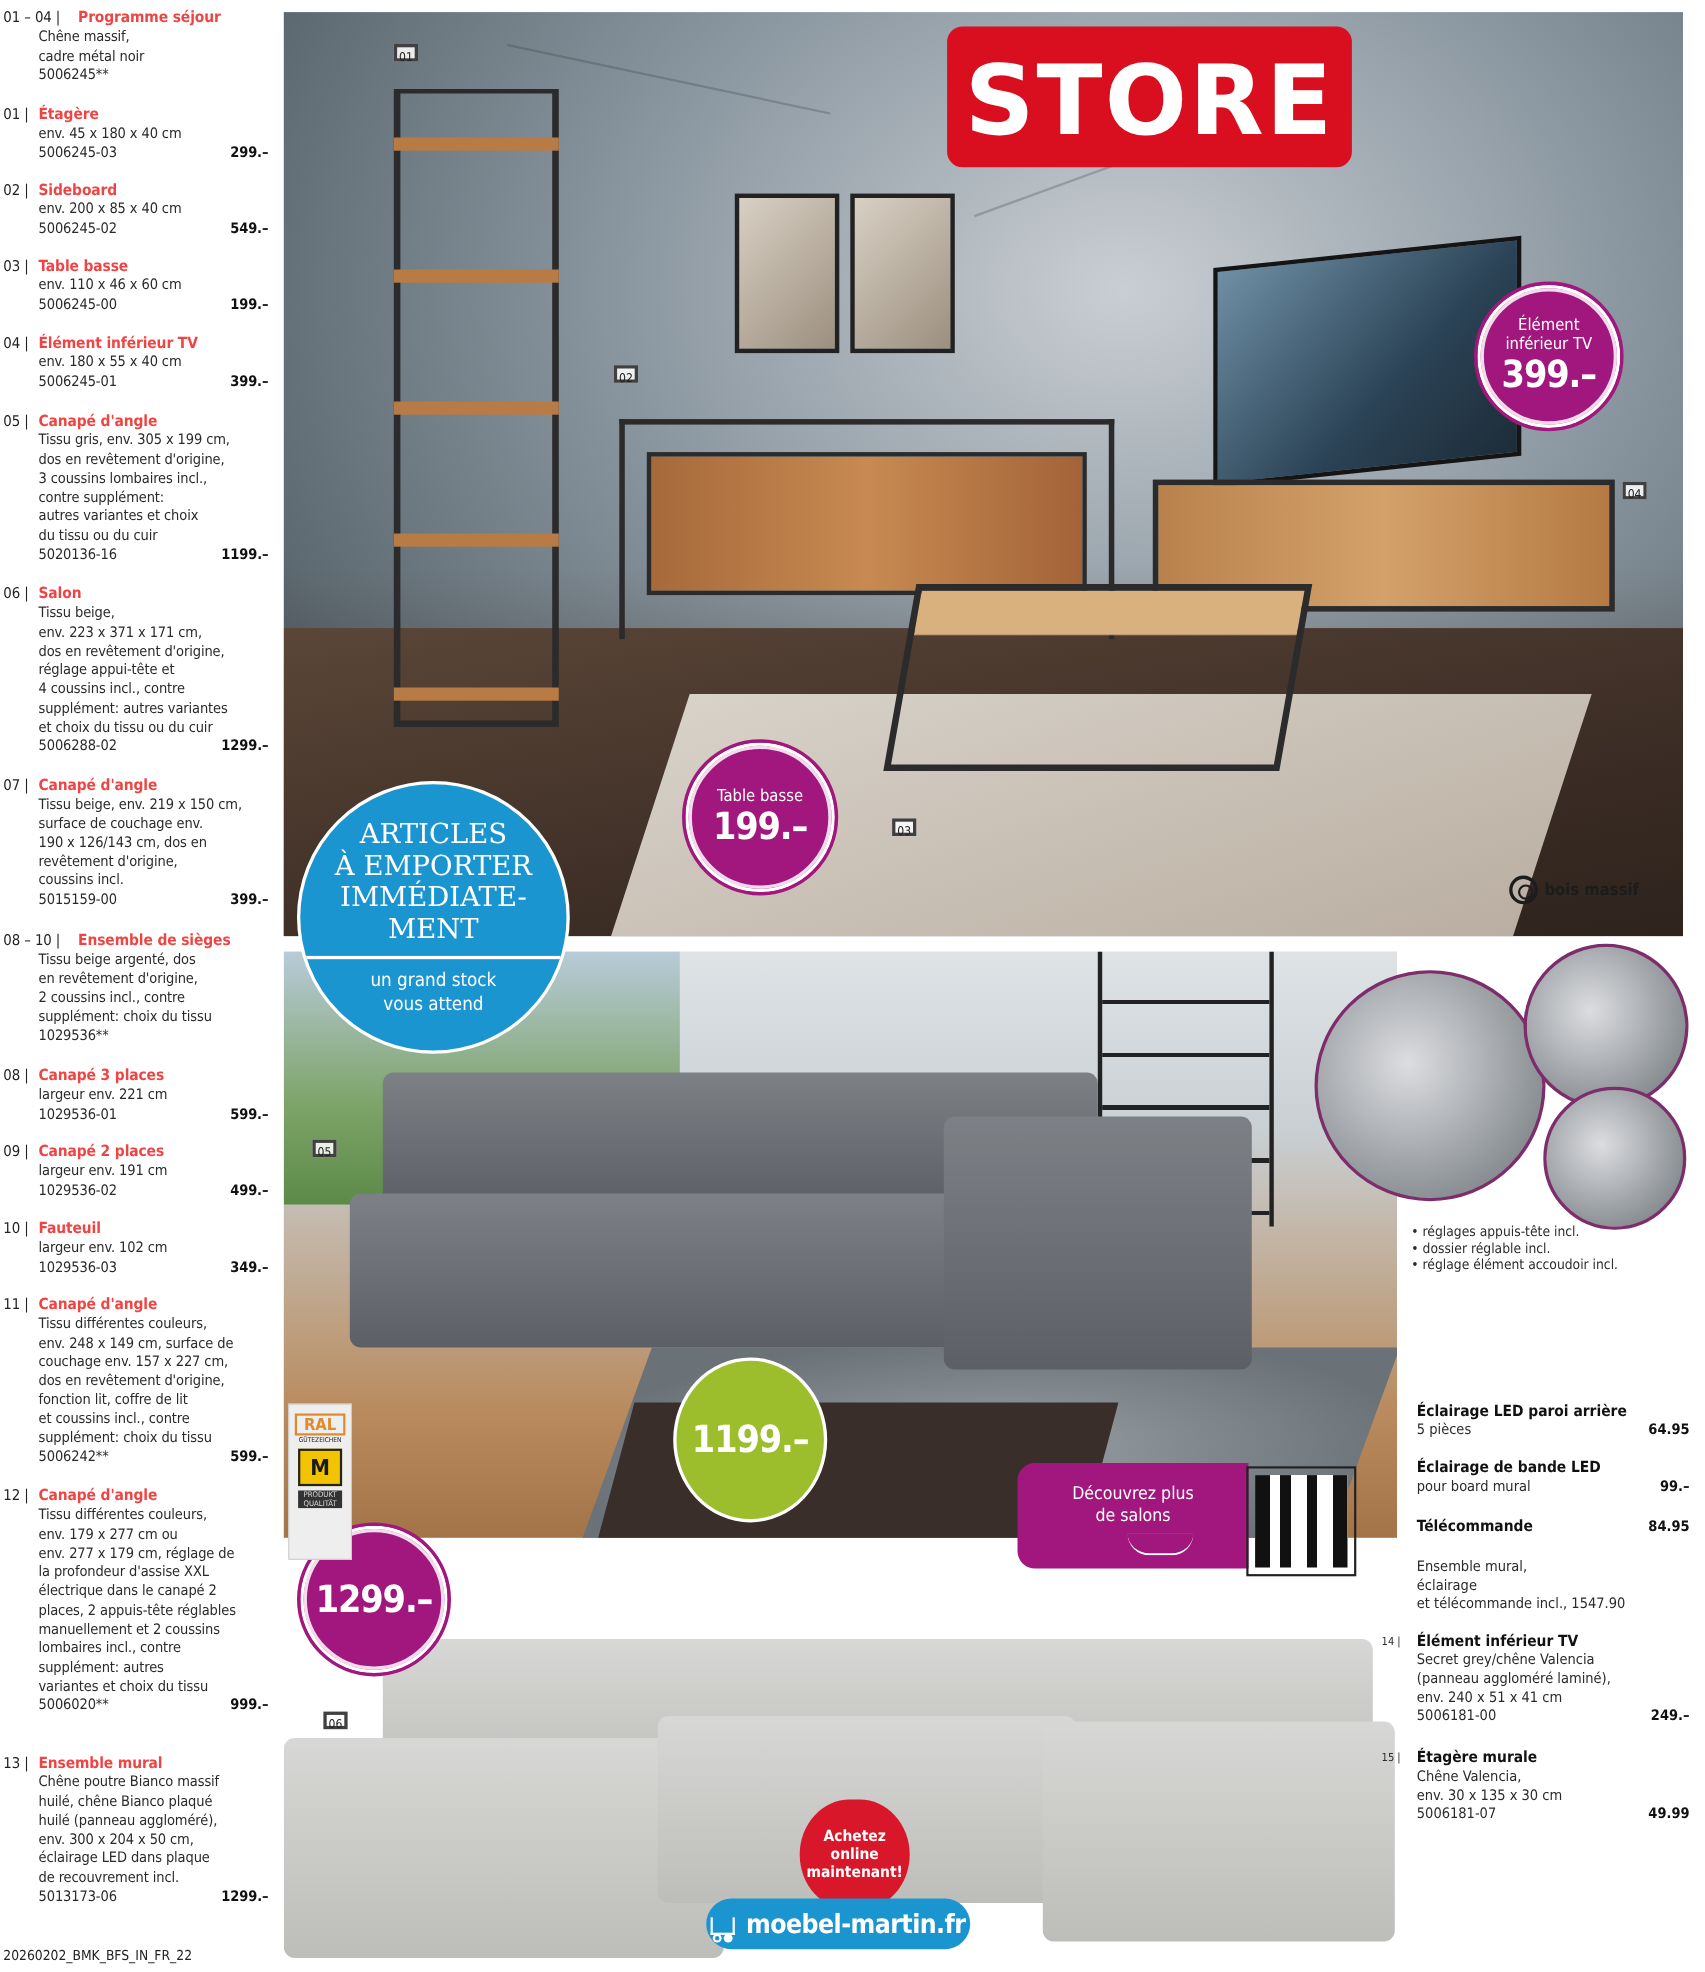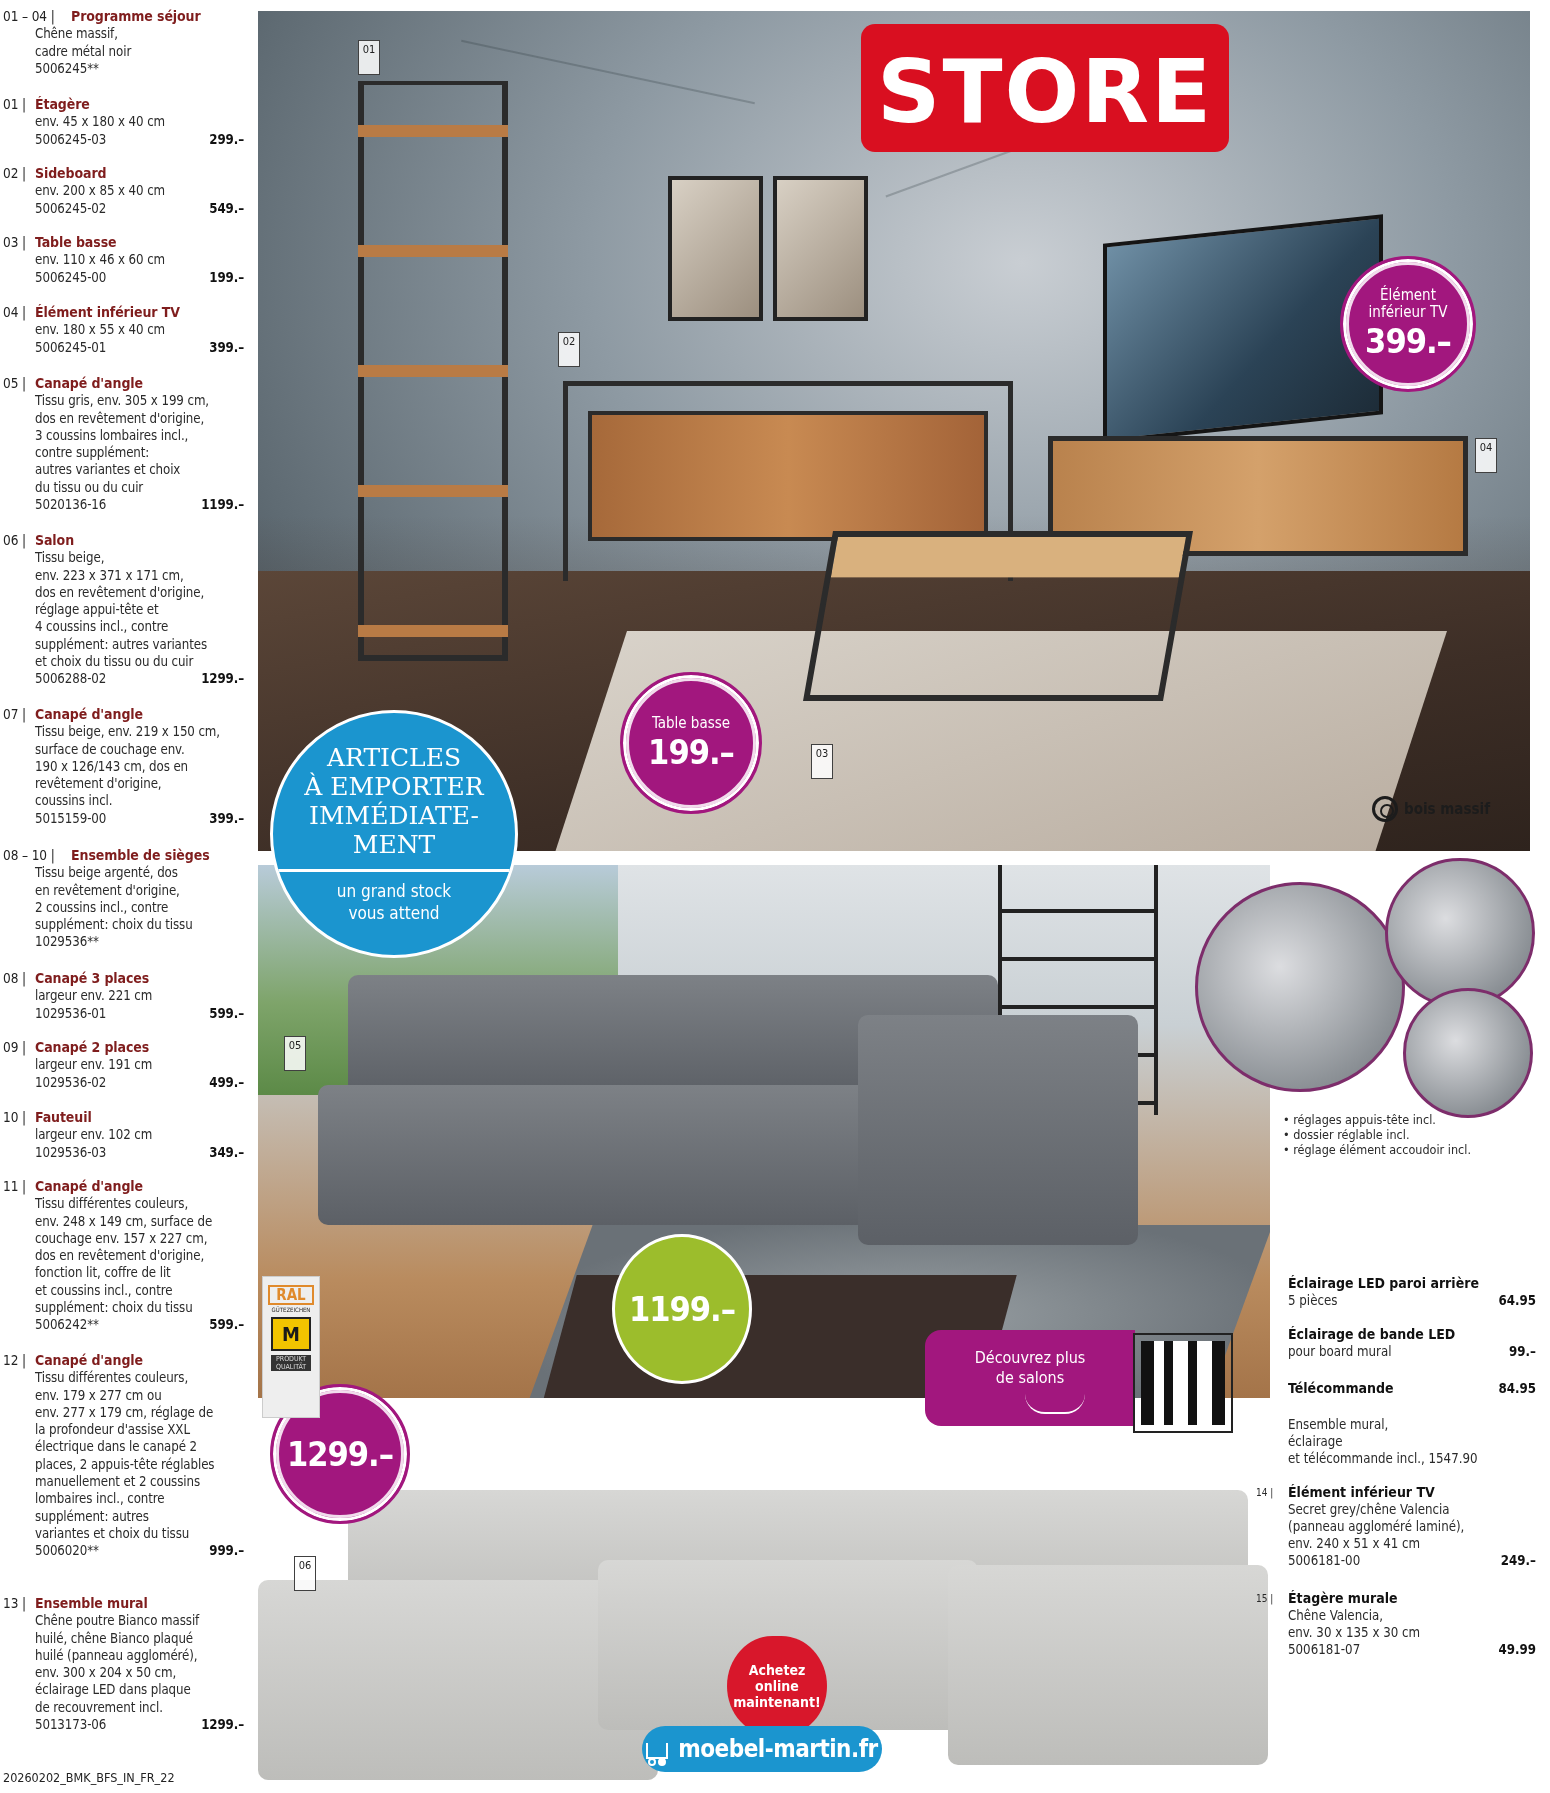--- a/index.html
+++ b/index.html
@@ -3,21 +3,21 @@
 <meta charset="utf-8">
 <style>
   * { box-sizing: border-box; margin: 0; padding: 0; }
   html, body { width: 1550px; height: 1793px; background: #ffffff; overflow: hidden; }
   body { position: relative; font-family: "DejaVu Sans Condensed", "DejaVu Sans", sans-serif; color: #1a1a1a; }
 
   
   .left-col { position: absolute; left: 0; top: 8px; width: 250px; }
   .item { position: absolute; left: 0; width: 248px; font-size: 13.2px; line-height: 17.3px; letter-spacing: -0.1px; }
   .item .num { position: absolute; left: 3px; top: 0; font-size: 13.5px; color: #222; }
-  .item .title { margin-left: 35px; font-weight: bold; font-size: 14px; color: #7f1d1d; }
+  .item .title { margin-left: 35px; font-weight: bold; font-size: 14px; color: #ef4444; }
   .item.group .title { margin-left: 71px; }
   .item .desc { margin-left: 35px; color: #2a2a2a; white-space: pre-line; }
   .item .code-row { margin-left: 35px; display: flex; justify-content: space-between; color: #2a2a2a; }
   .item .price { font-weight: bold; color: #111; padding-right: 4px; }
   .footer-code { position: absolute; left: 3px; top: 1770px; font-size: 12.5px; color: #222; }
 
   
   .photo { position: absolute; overflow: hidden; }
   .photo-top { left: 258px; top: 11px; width: 1272px; height: 840px;
     background:
@@ -63,21 +63,21 @@
   .badge .lbl { font-size: 15px; line-height: 17px; }
   .badge .big { font-weight: bold; font-size: 34px; line-height: 40px; letter-spacing: -1px; }
   .badge.green { background: #9cbd2c; }
   .badge.red { background: #d8172b; border-radius: 50% / 55%; }
 
   .blue-badge { position: absolute; left: 270px; top: 710px; width: 248px; height: 248px; border-radius: 50%; background: #1b95cf; border: 3px solid #fff; color: #fff; text-align: center; overflow: hidden; }
   .blue-badge .b1 { font-family: "DejaVu Serif", serif; font-size: 25px; line-height: 29px; margin-top: 30px; }
   .blue-badge .divider { height: 3px; background: #fff; margin: 10px 0 8px 0; }
   .blue-badge .b2 { font-size: 17px; line-height: 22px; }
 
-  .tag { position: absolute; width: 22px; height: 35px; border: 1px solid #404040; background: rgba(255,255,255,0.85); font-size: 11px; line-height: 17px; text-align: center; color: #222; }
+  .tag { position: absolute; width: 22px; height: 16px; border: 3px solid #404040; background: rgba(255,255,255,0.85); font-size: 11px; line-height: 17px; text-align: center; color: #222; }
 
   .bois { position: absolute; left: 1372px; top: 796px; display: flex; align-items: center; gap: 6px; font-weight: bold; font-size: 15px; color: #1c1c1c; }
   .ring-icon { width: 26px; height: 26px; border-radius: 50%; border: 3px solid #1c1c1c; position: relative; }
   .ring-icon::after { content: ""; position: absolute; left: 5px; top: 5px; width: 10px; height: 10px; border-radius: 50%; border: 2px solid #1c1c1c; }
 
   .features { position: absolute; left: 1283px; top: 1112px; font-size: 12.5px; line-height: 15px; color: #2a2a2a; }
 
   .ral { position: absolute; left: 262px; top: 1276px; width: 58px; height: 142px; background: #eee; border: 1px solid #ccc; font-size: 9px; text-align: center; }
   .ral .r1 { margin: 8px 5px 0 5px; border: 2px solid #e08a2c; color: #e08a2c; font-weight: bold; font-size: 15px; line-height: 16px; }
   .ral .r2 { margin: 4px 8px 0 8px; height: 34px; background: #f2c400; border: 2px solid #222; font-weight: bold; font-size: 20px; line-height: 30px; }

